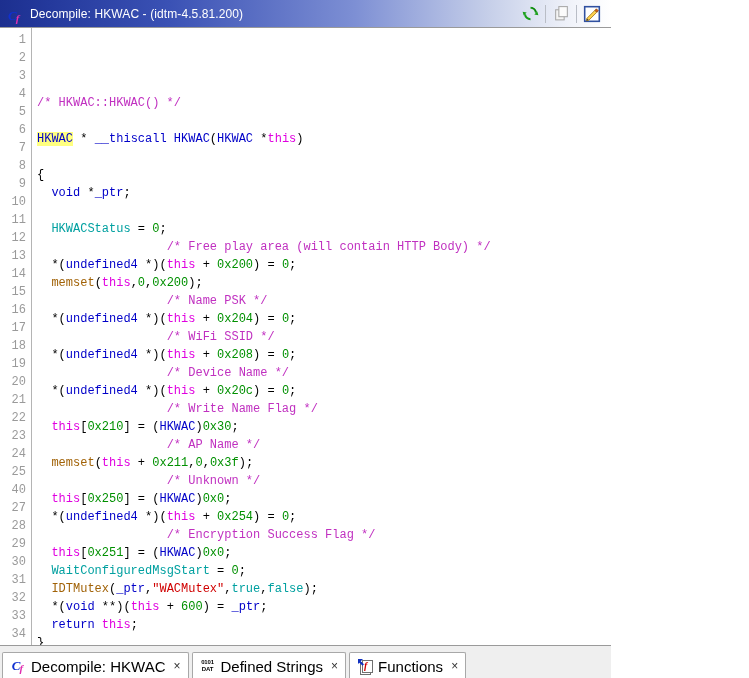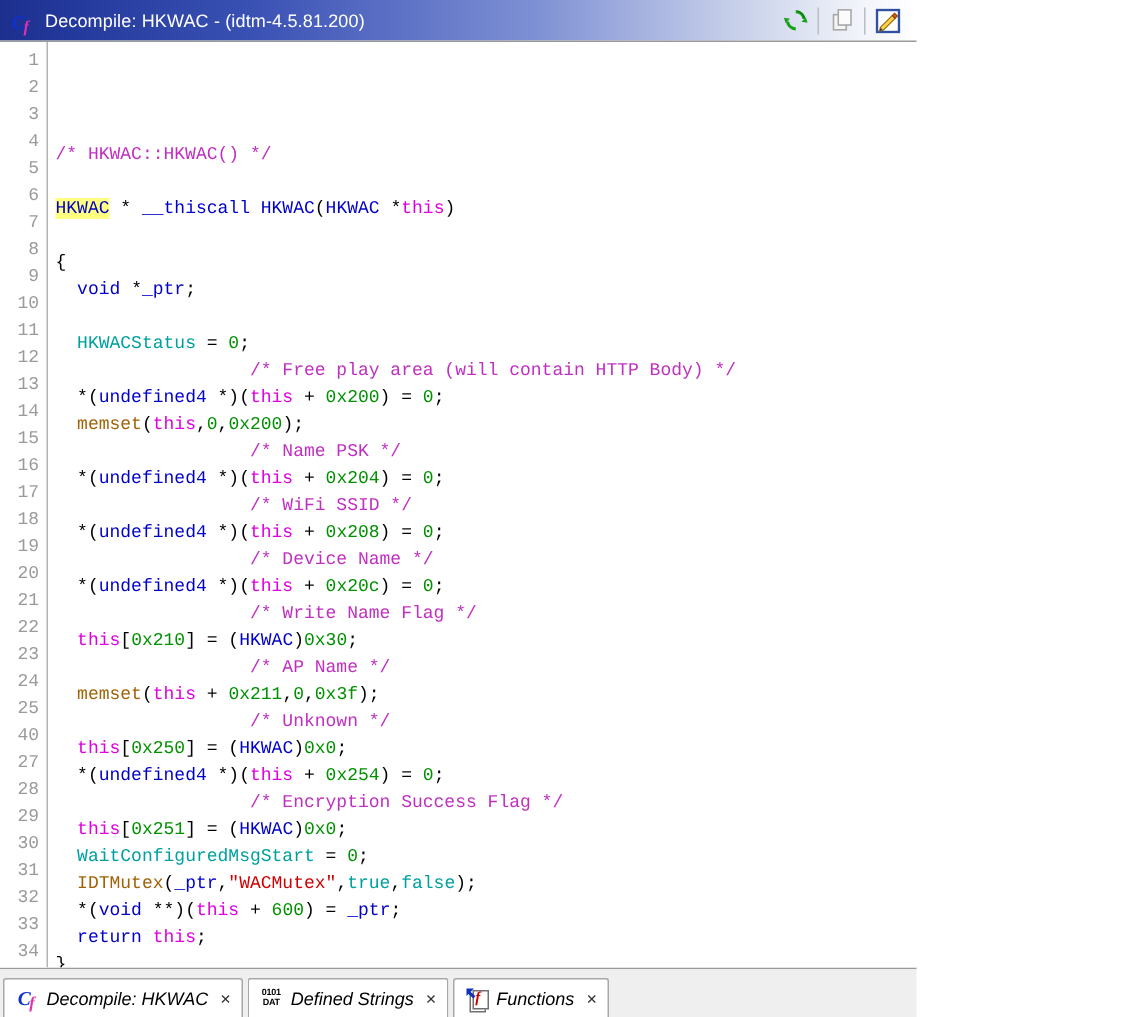--- a/index.html
+++ b/index.html
@@ -149,24 +149,23 @@
     background: #ffffff;
     border: 1px solid #a8a8a8;
     border-bottom: none;
     border-radius: 2px 2px 0 0;
     margin-right: 3px;
     box-sizing: border-box;
     position: relative;
     top: 1px;
   }
   .tab-label {
-    font-size: 12px;
+    font-size: 15px;
     color: #000000;
     white-space: nowrap;
-    font-style: italic;
   }
   .tab-close {
     font-size: 12px;
     color: #333333;
     margin-left: 3px;
     line-height: 1;
   }
   .tab-icon {
     width: 16px;
     height: 16px;

